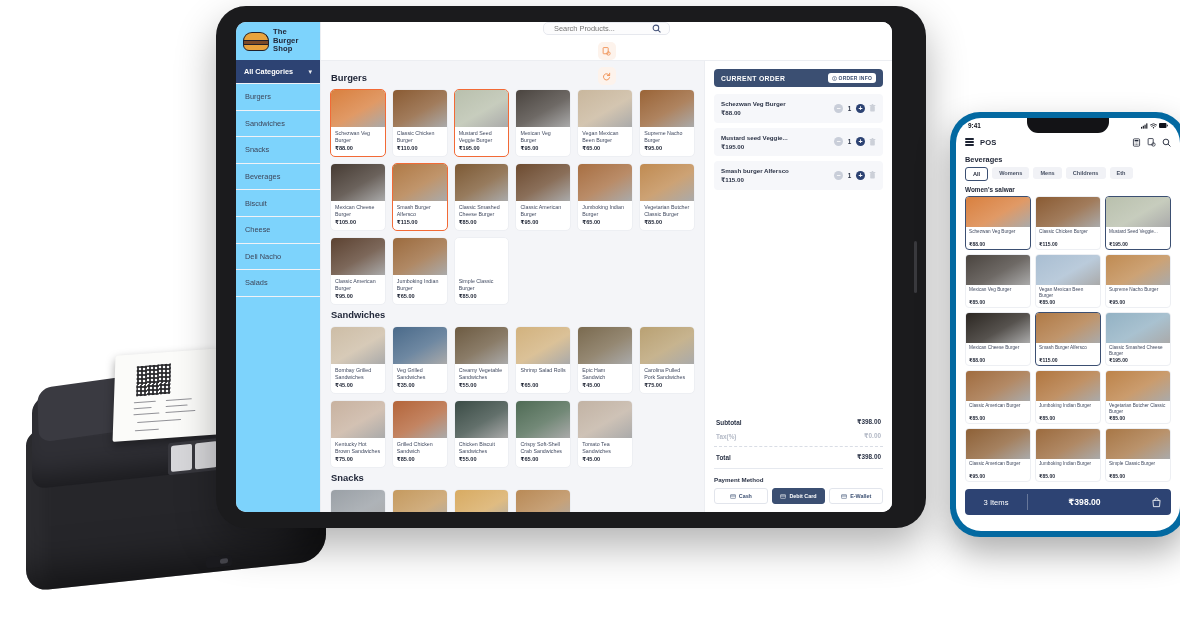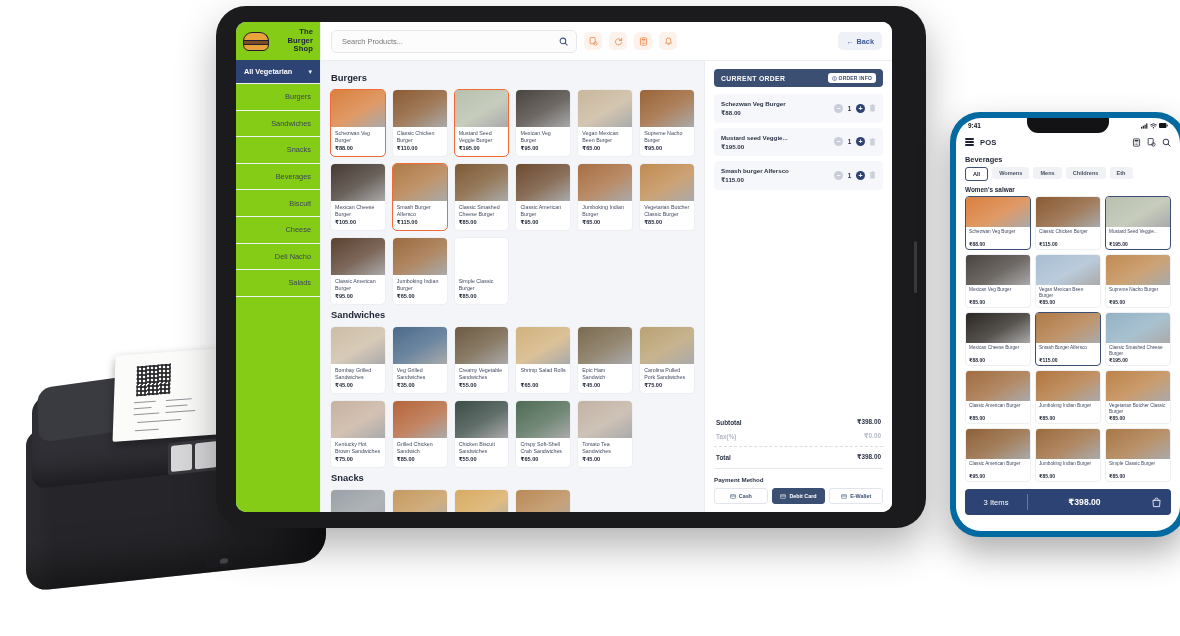--- a/index.html
+++ b/index.html
@@ -11,22 +11,22 @@
   
   .tablet{position:absolute;left:216px;top:6px;width:710px;height:522px;
           background:#1b1b1d;border-radius:30px;
           box-shadow:0 18px 40px rgba(0,0,0,.30);}
   .tablet:after{content:"";position:absolute;right:9px;top:50%;margin-top:-26px;
           width:3px;height:52px;background:#3a3a3e;border-radius:2px;}
   .tablet-screen{position:absolute;left:20px;top:16px;right:34px;bottom:16px;
           background:#f4f5f8;border-radius:10px;overflow:hidden;display:flex;}
 
   
-  .tb-side{width:84px;background:#84cc16;flex:0 0 84px;display:flex;flex-direction:column;
-           border-right:1px solid #eceef2;text-align:right;}
+  .tb-side{width:84px;background:#7dd3fc;flex:0 0 84px;display:flex;flex-direction:column;
+           border-right:1px solid #eceef2;}
   .tb-brand{height:38px;display:flex;align-items:center;gap:4px;padding:0 7px;}
   .burger-logo{width:26px;height:19px;position:relative;flex:0 0 26px;}
   .burger-logo .bun-top{position:absolute;left:0;top:0;width:26px;height:9px;
      background:#e8a33d;border-radius:13px 13px 0 0;border:1.3px solid #20202a;box-sizing:border-box;}
   .burger-logo .patty{position:absolute;left:0;top:8px;width:26px;height:5px;
      background:#7b4a28;border:1.3px solid #20202a;box-sizing:border-box;}
   .burger-logo .bun-bot{position:absolute;left:0;top:12px;width:26px;height:7px;
      background:#e8a33d;border-radius:0 0 6px 6px;border:1.3px solid #20202a;box-sizing:border-box;}
   .brand-text{font-size:7.6px;font-weight:700;color:#22283a;line-height:1.12;letter-spacing:.1px;}
 
@@ -34,21 +34,21 @@
      padding:7px 8px;display:flex;align-items:center;justify-content:space-between;}
   .cat-all .chev{font-size:7px;opacity:.9;}
   .cat-list{list-style:none;margin:0;padding:0;}
   .cat-list li{font-size:7.4px;color:#3d4559;padding:8.3px 9px;border-bottom:1px solid #f1f2f6;
      font-weight:500;}
   .cat-list li:first-child{border-top:1px solid #f1f2f6;}
 
   
   .tb-main{flex:1;display:flex;flex-direction:column;min-width:0;background:#f4f5f8;}
   .tb-top{height:38px;background:#fff;display:flex;align-items:center;gap:7px;padding:0 10px;
-     border-bottom:1px solid #eceef2;}
+     border-bottom:1px solid #eceef2;flex-direction:column;}
   .search{flex:1;height:21px;border:1px solid #e6e8ee;border-radius:5px;background:#fcfcfd;
      display:flex;align-items:center;padding:0 8px;max-width:228px;}
   .search input{border:0;outline:0;background:transparent;flex:1;font-size:7.4px;color:#9aa0b0;
      font-family:inherit;}
   .icon-btn{width:18px;height:18px;border-radius:5px;background:#fdf3ec;display:flex;
      align-items:center;justify-content:center;flex:0 0 18px;}
   .backbtn{margin-left:auto;height:18px;border-radius:5px;background:#eef1f7;color:#3d5a98;
      font-size:7.3px;font-weight:600;display:flex;align-items:center;gap:3px;padding:0 8px;}
 
   .tb-body{flex:1;display:flex;min-height:0;}
@@ -201,21 +201,21 @@
             <div class="bun-top"></div>
               <div class="patty"></div>
               <div class="bun-bot"></div>
           </div>
           <div class="brand-text">
             <div>The Burger</div>
             <div>Shop</div>
           </div>
         </div>
         <div class="cat-all">
-          <span>All Vegetarian</span>
+          <span>All Categories</span>
           <span class="chev">▾</span>
         </div>
         <ul class="cat-list" id="cat-list">
             <li>Burgers</li>
             <li>Sandwiches</li>
             <li>Snacks</li>
             <li>Beverages</li>
             <li>Biscuit</li>
             <li>Cheese</li>
             <li>Deli Nacho</li>

